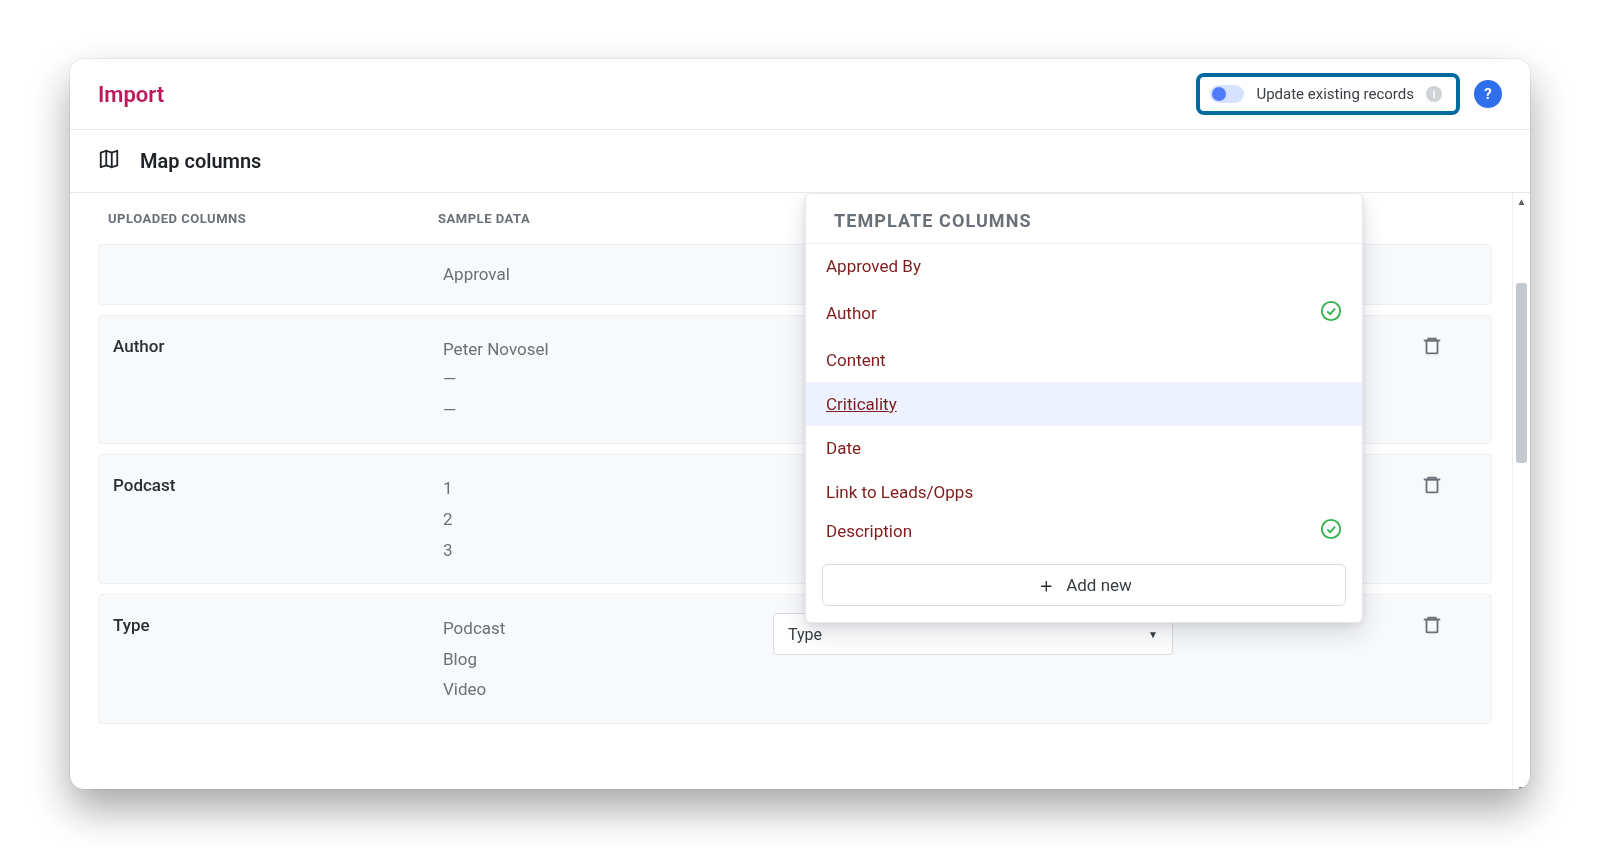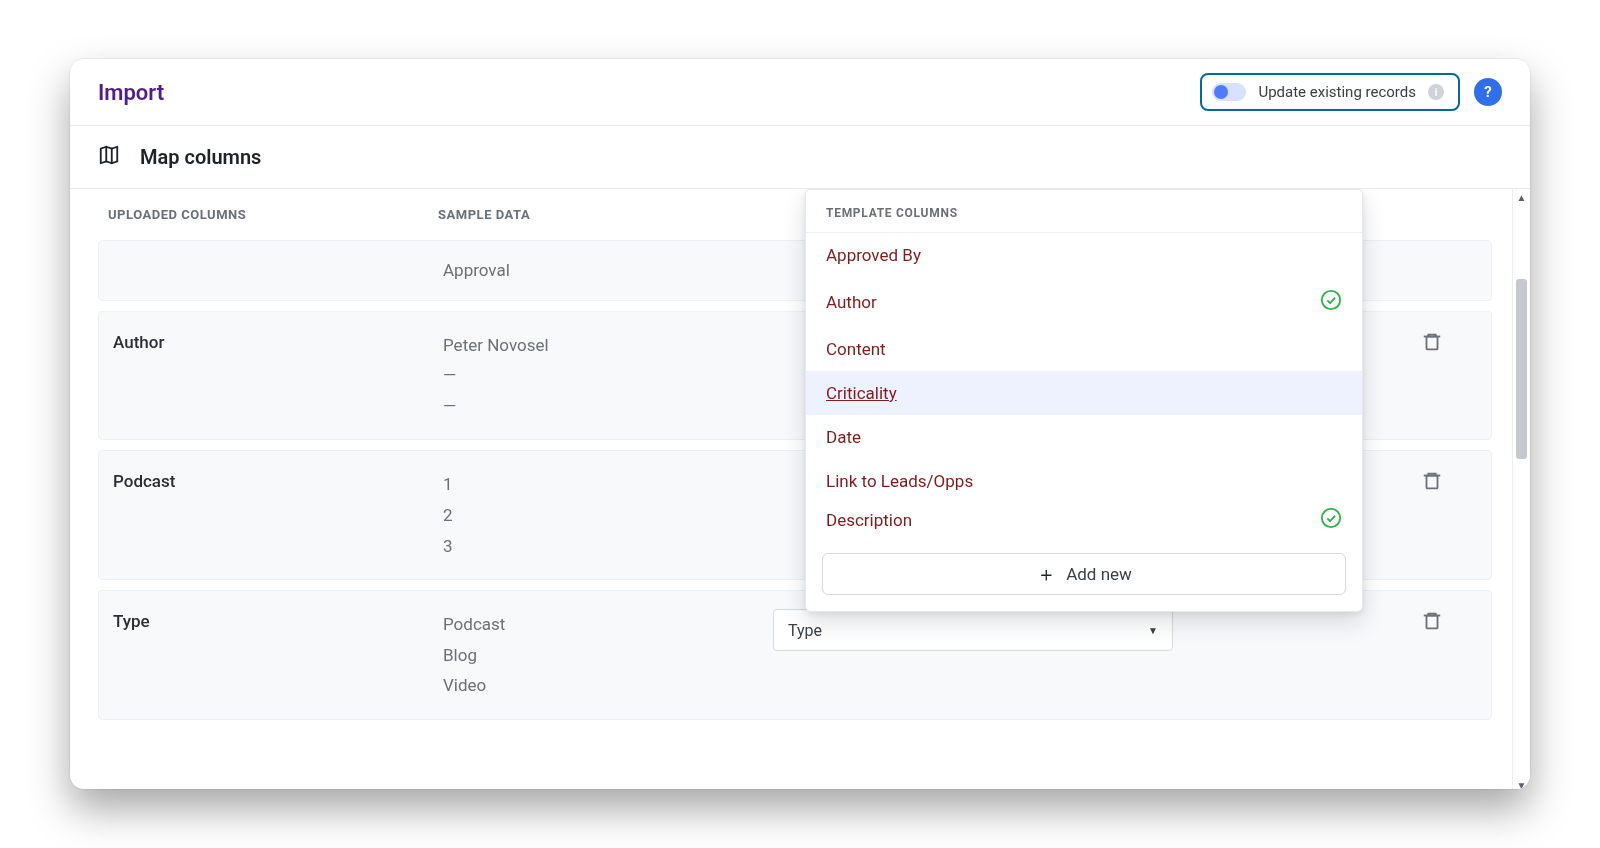--- a/index.html
+++ b/index.html
@@ -18,25 +18,25 @@
 
   
   .hdr {
     display: flex;
     align-items: center;
     justify-content: space-between;
     padding: 14px 28px 14px 28px;
     border-bottom: 1px solid #e6e8eb;
     min-height: 60px;
   }
-  .hdr-title { font-size: 22px; font-weight: 600; color: #4c1d95; }
+  .hdr-title { font-size: 22px; font-weight: 600; color: #be185d; }
   .hdr-right { display: flex; align-items: center; gap: 14px; }
   .toggle-group {
     display: flex; align-items: center; gap: 12px;
-    border: 2px solid #0369a1; border-radius: 8px;
+    border: 4px solid #0369a1; border-radius: 8px;
     padding: 8px 14px 8px 10px;
     background: #fff;
   }
   .switch {
     width: 34px; height: 18px; border-radius: 9px;
     background: #d6e2ff; position: relative; cursor: pointer;
   }
   .switch::after {
     content: ""; position: absolute; top: 2px; left: 2px;
     width: 14px; height: 14px; border-radius: 50%;
@@ -137,22 +137,22 @@
     left: 735px; top: 0px;
     width: 558px;
     background: #fff;
     border: 1px solid #e6e8eb;
     border-radius: 6px;
     box-shadow: 0 10px 24px rgba(16,24,40,0.14), 0 2px 6px rgba(16,24,40,0.08);
     overflow: hidden;
     z-index: 5;
   }
   .dd-title {
-    font-size: 12px; letter-spacing: 0.06em; font-weight: 700;
-    color: #6a7078; padding: 16px 20px 12px 20px;
+    font-size: 18px; letter-spacing: 0.06em; font-weight: 700;
+    color: #6a7078; padding: 16px 20px 12px 28px;
     border-bottom: 1px solid #eceef0;
   }
   .dd-list { max-height: 348px; overflow: hidden; }
   .dd-item {
     display: flex; align-items: center; justify-content: space-between;
     padding: 12px 20px; font-size: 17px; color: #7f1d1d;
     cursor: pointer;
   }
   .dd-item.highlight { background: #eef2ff; text-decoration: underline; }
   .dd-item.clipped { padding-bottom: 4px; } 

